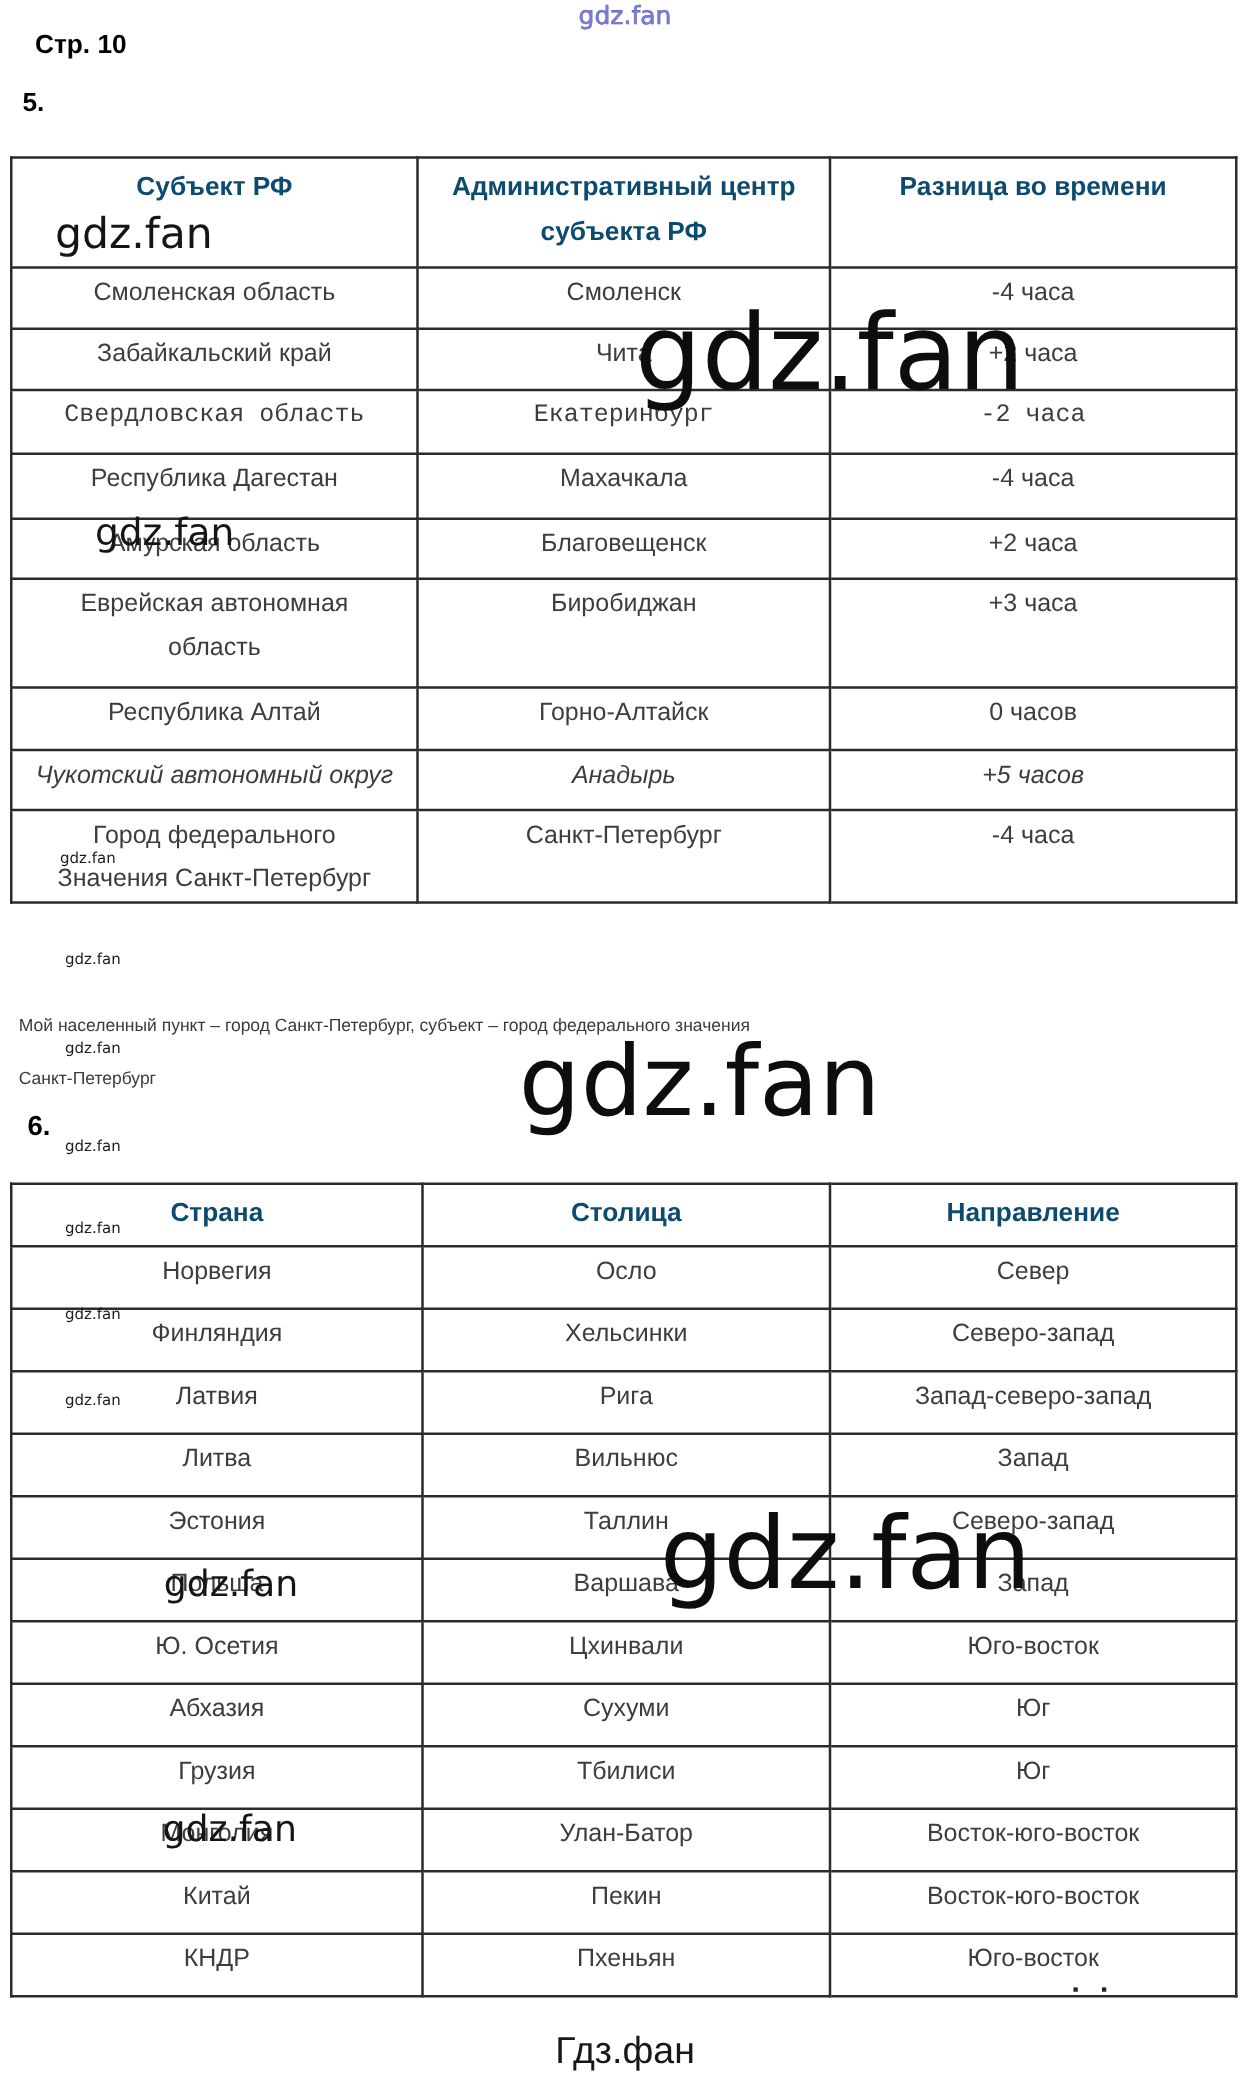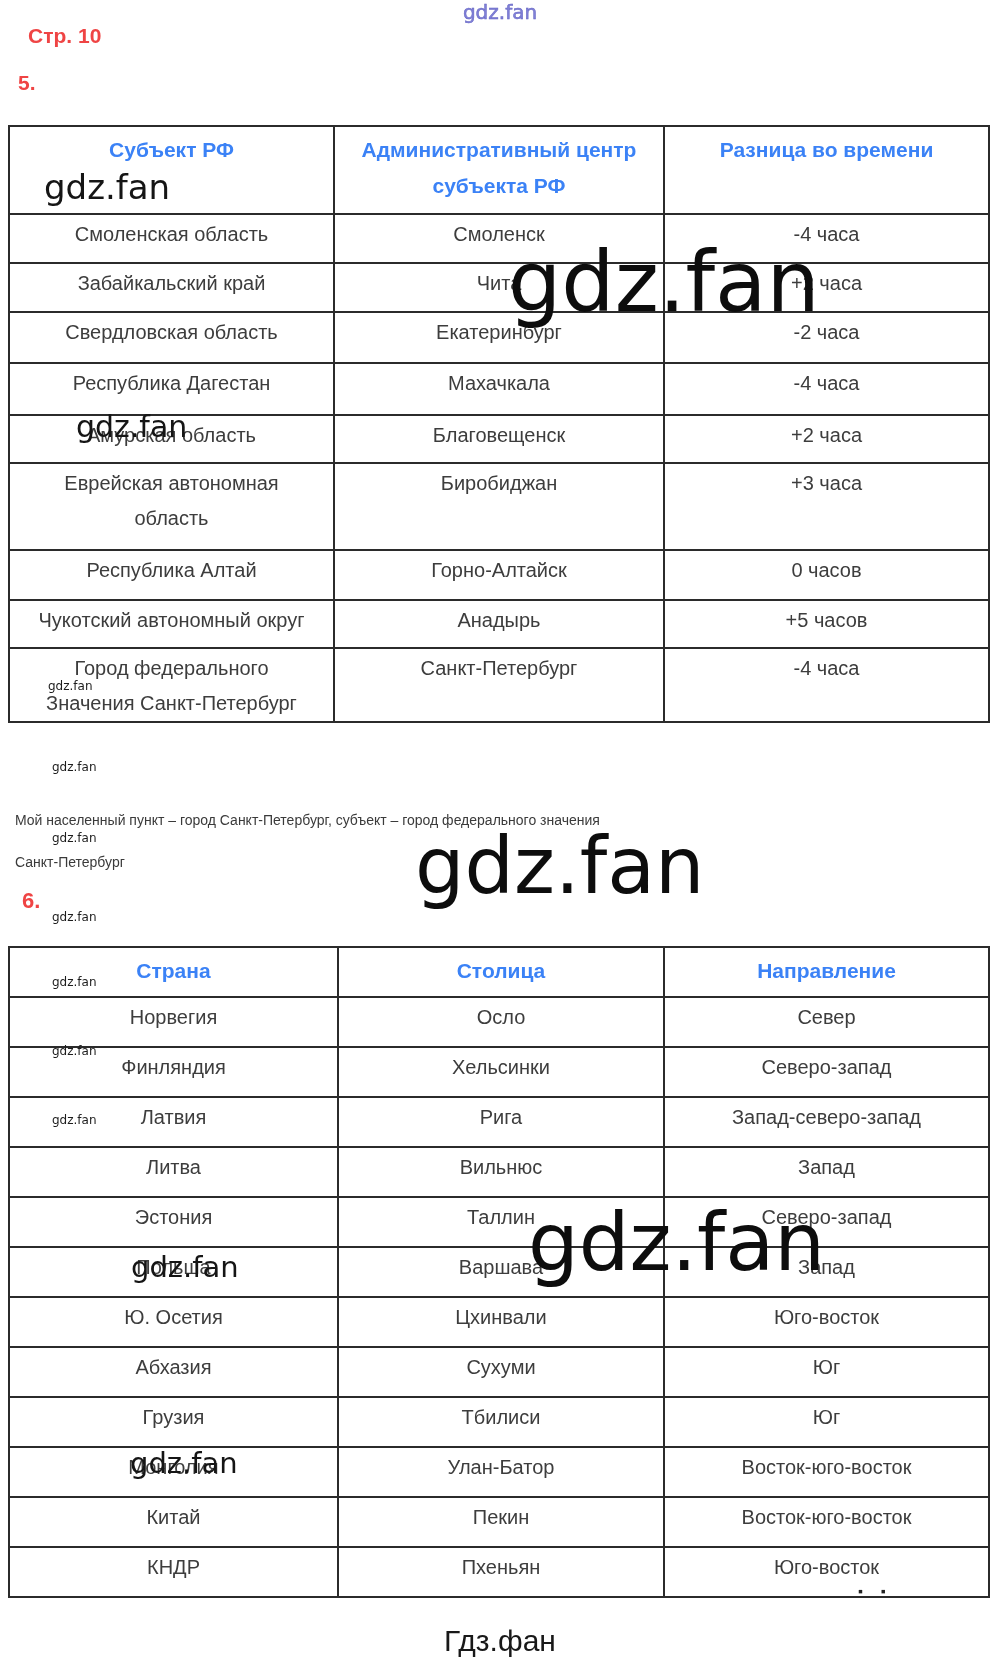--- a/index.html
+++ b/index.html
@@ -1,45 +1,45 @@
 <!DOCTYPE html>
 <html><head>
 <meta charset="utf-8">
 <style>
   html,body{margin:0;padding:0;}
   body{
     width:1000px;height:1664px;position:relative;background:#ffffff;
     font-family:"Liberation Sans",sans-serif;color:#3c3c3c;overflow:hidden;
   }
   .abs{position:absolute;}
-  .bold{font-weight:bold;color:#ef4444;}
+  .bold{font-weight:bold;color:#000000;}
   
   .page-label{left:28px;top:24px;font-size:21px;}
   .task5{left:18px;top:71px;font-size:21px;}
   .task6{left:22px;top:888px;font-size:22px;}
   
   table.t{
     position:absolute;left:8px;width:980px;border-collapse:collapse;table-layout:fixed;
     background:transparent;
   }
   table.t th,table.t td{
     border:2px solid #2b2b2b;text-align:center;vertical-align:top;
     white-space:pre-line;overflow:hidden;
   }
   table.t td{font-size:20px;color:#3d3d3d;line-height:35px;padding:2px 4px 0 4px;}
-  table.t th{font-size:21px;color:#3b82f6;font-weight:bold;line-height:36px;padding:5px 4px 0 4px;}
+  table.t th{font-size:21px;color:#0c4a6e;font-weight:bold;line-height:36px;padding:5px 4px 0 4px;}
   .t5{top:125px;}
   .t5 thead tr{height:88px;}
   .t5 tbody tr{height:49px;}
-  .t5 tbody tr:nth-child(3){height:51px;}
+  .t5 tbody tr:nth-child(3){height:51px;font-family:Liberation Mono, monospace;}
   .t5 tbody tr:nth-child(4){height:52px;}
   .t5 tbody tr:nth-child(5){height:48px;}
   .t5 tbody tr:nth-child(6){height:87px;}
   .t5 tbody tr:nth-child(7){height:50px;}
-  .t5 tbody tr:nth-child(8){height:48px;}
+  .t5 tbody tr:nth-child(8){height:48px;font-style:italic;}
   .t5 tbody tr:nth-child(9){height:64px;}
   .t6{top:906px;margin-top:40px;}
   .t6 thead tr{height:50px;}
   .t6 tbody tr{height:50px;}
   
   .wm{position:absolute;font-family:"DejaVu Sans",sans-serif;color:#151515;line-height:1;white-space:nowrap;}
   .wm-blue{left:0;right:0;top:2px;text-align:center;font-size:20px;color:#6a6ad0;
            -webkit-text-stroke:0.5px #4646b8;opacity:.85;}
   .wm-header{left:44px;top:170px;font-size:34px;}
   .wm-big1{left:508px;top:240px;font-size:84px;color:#0d0d0d;}

